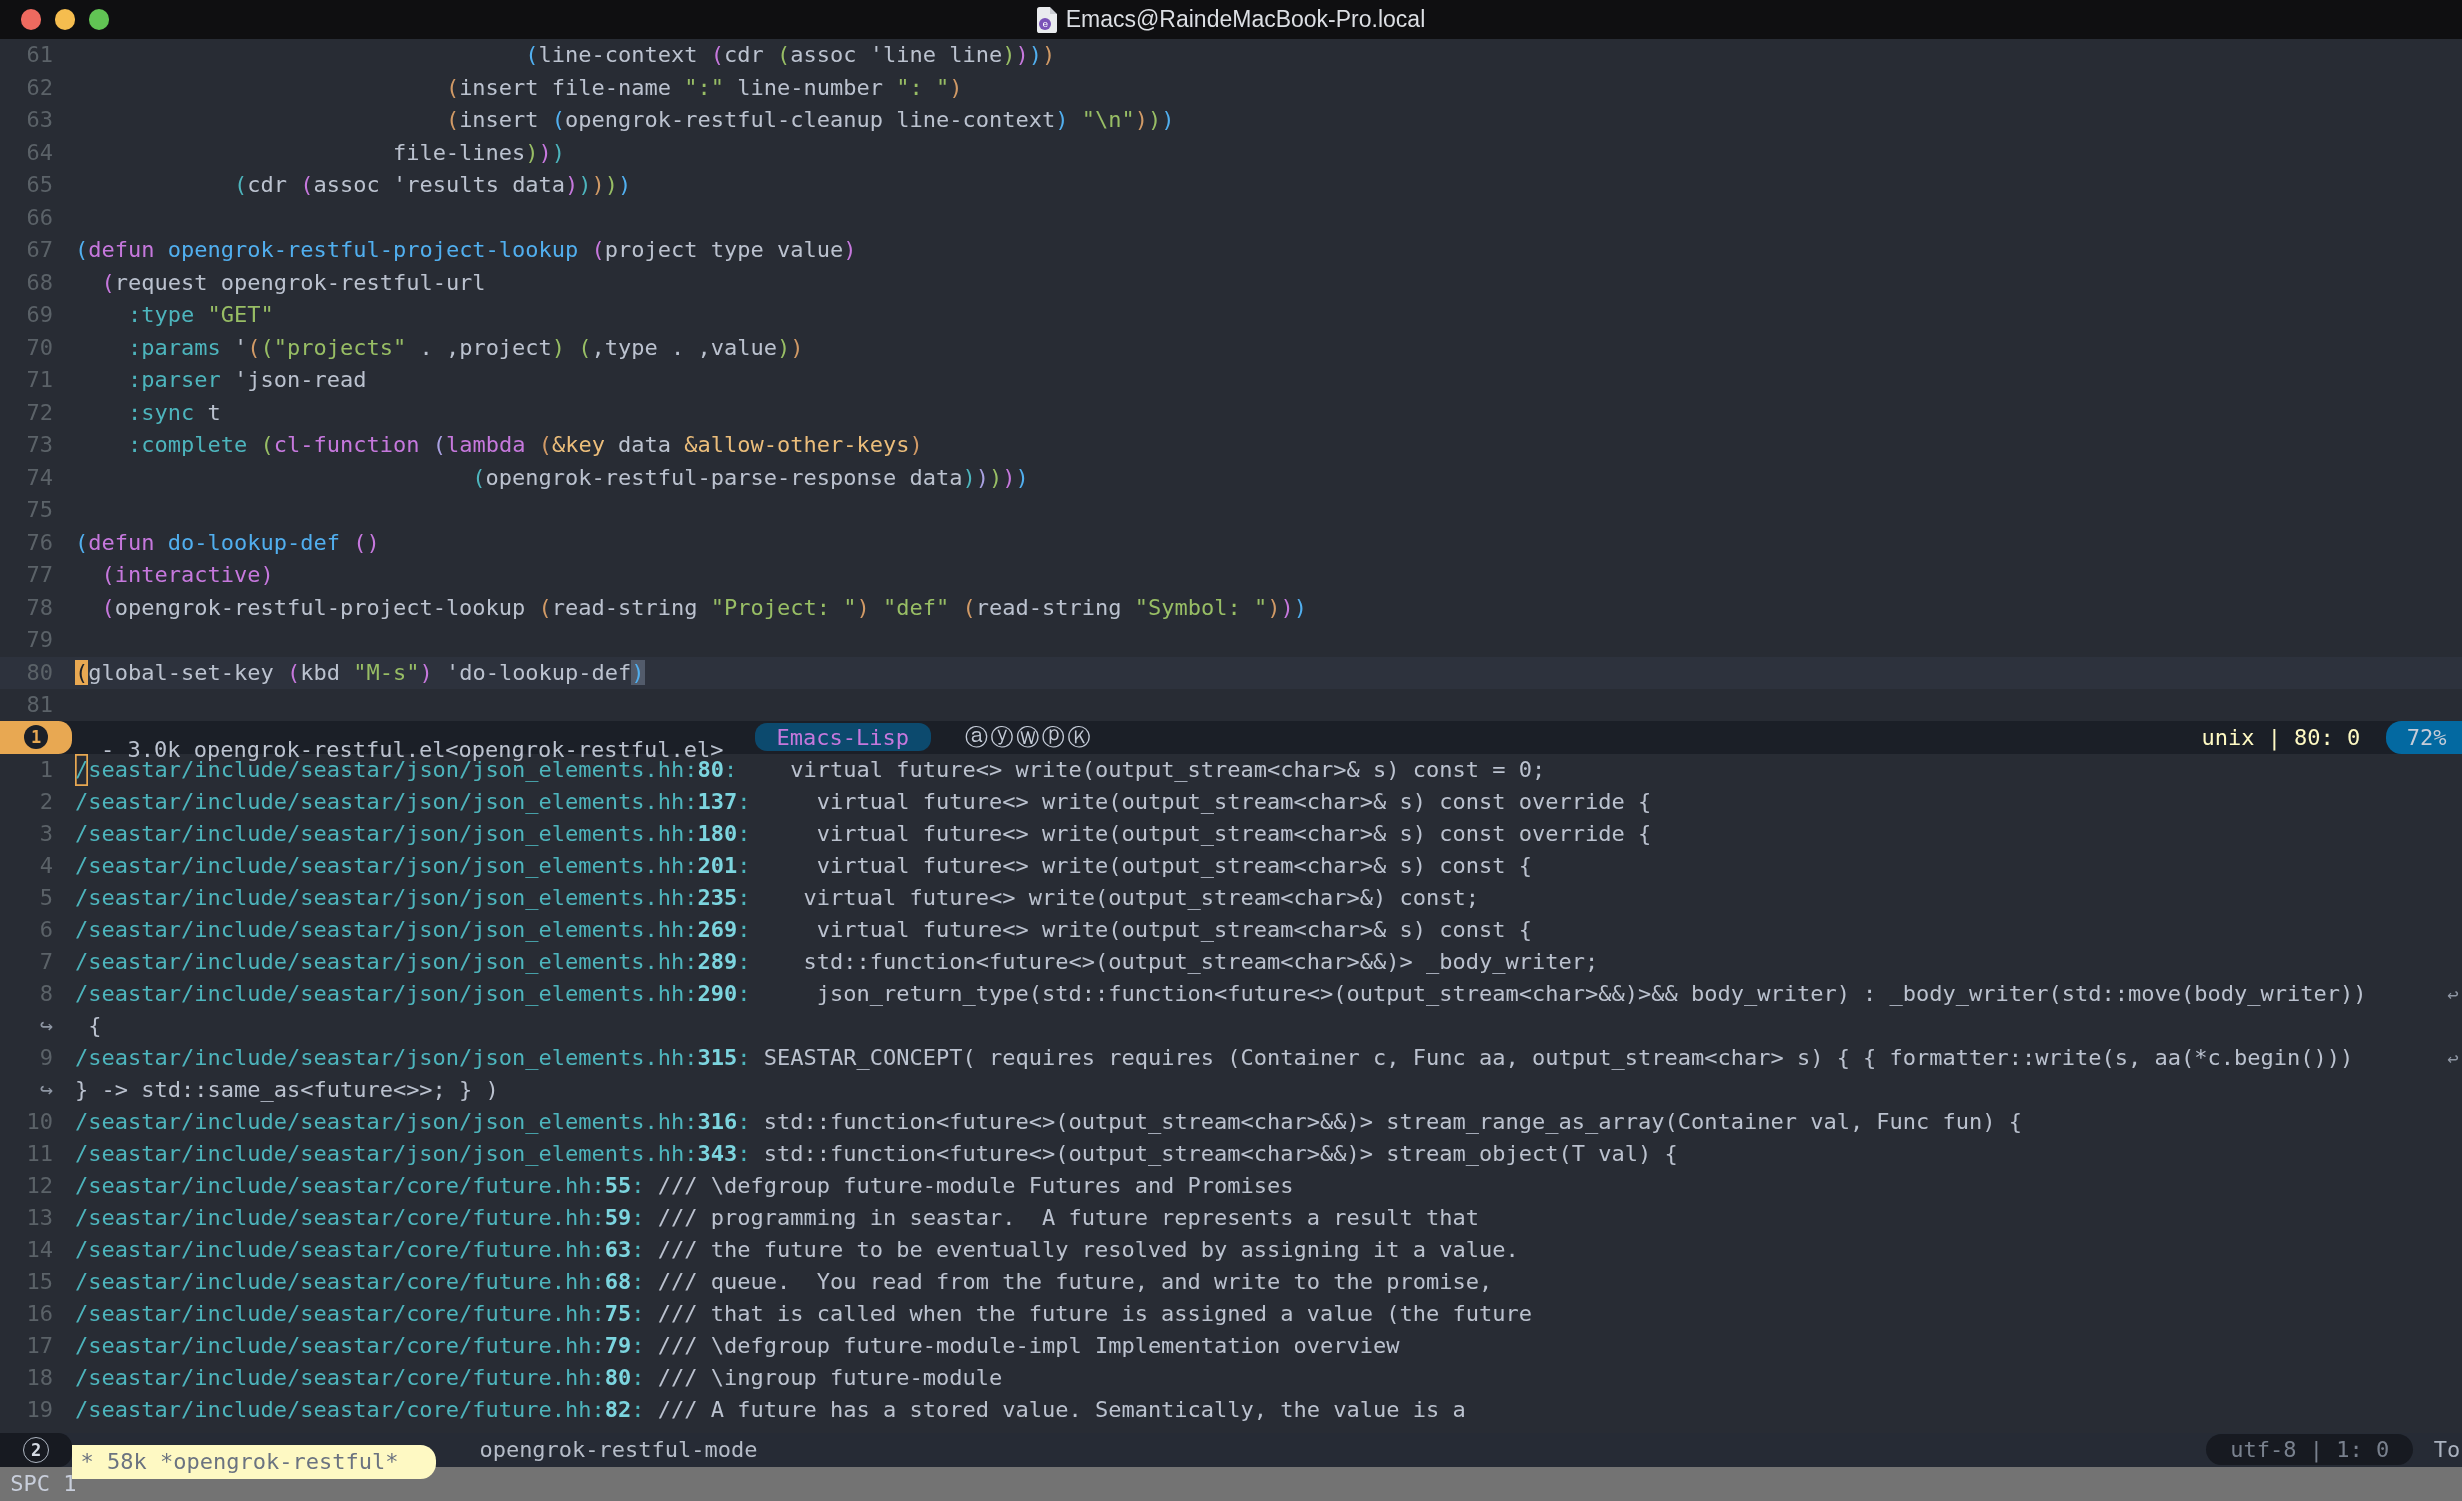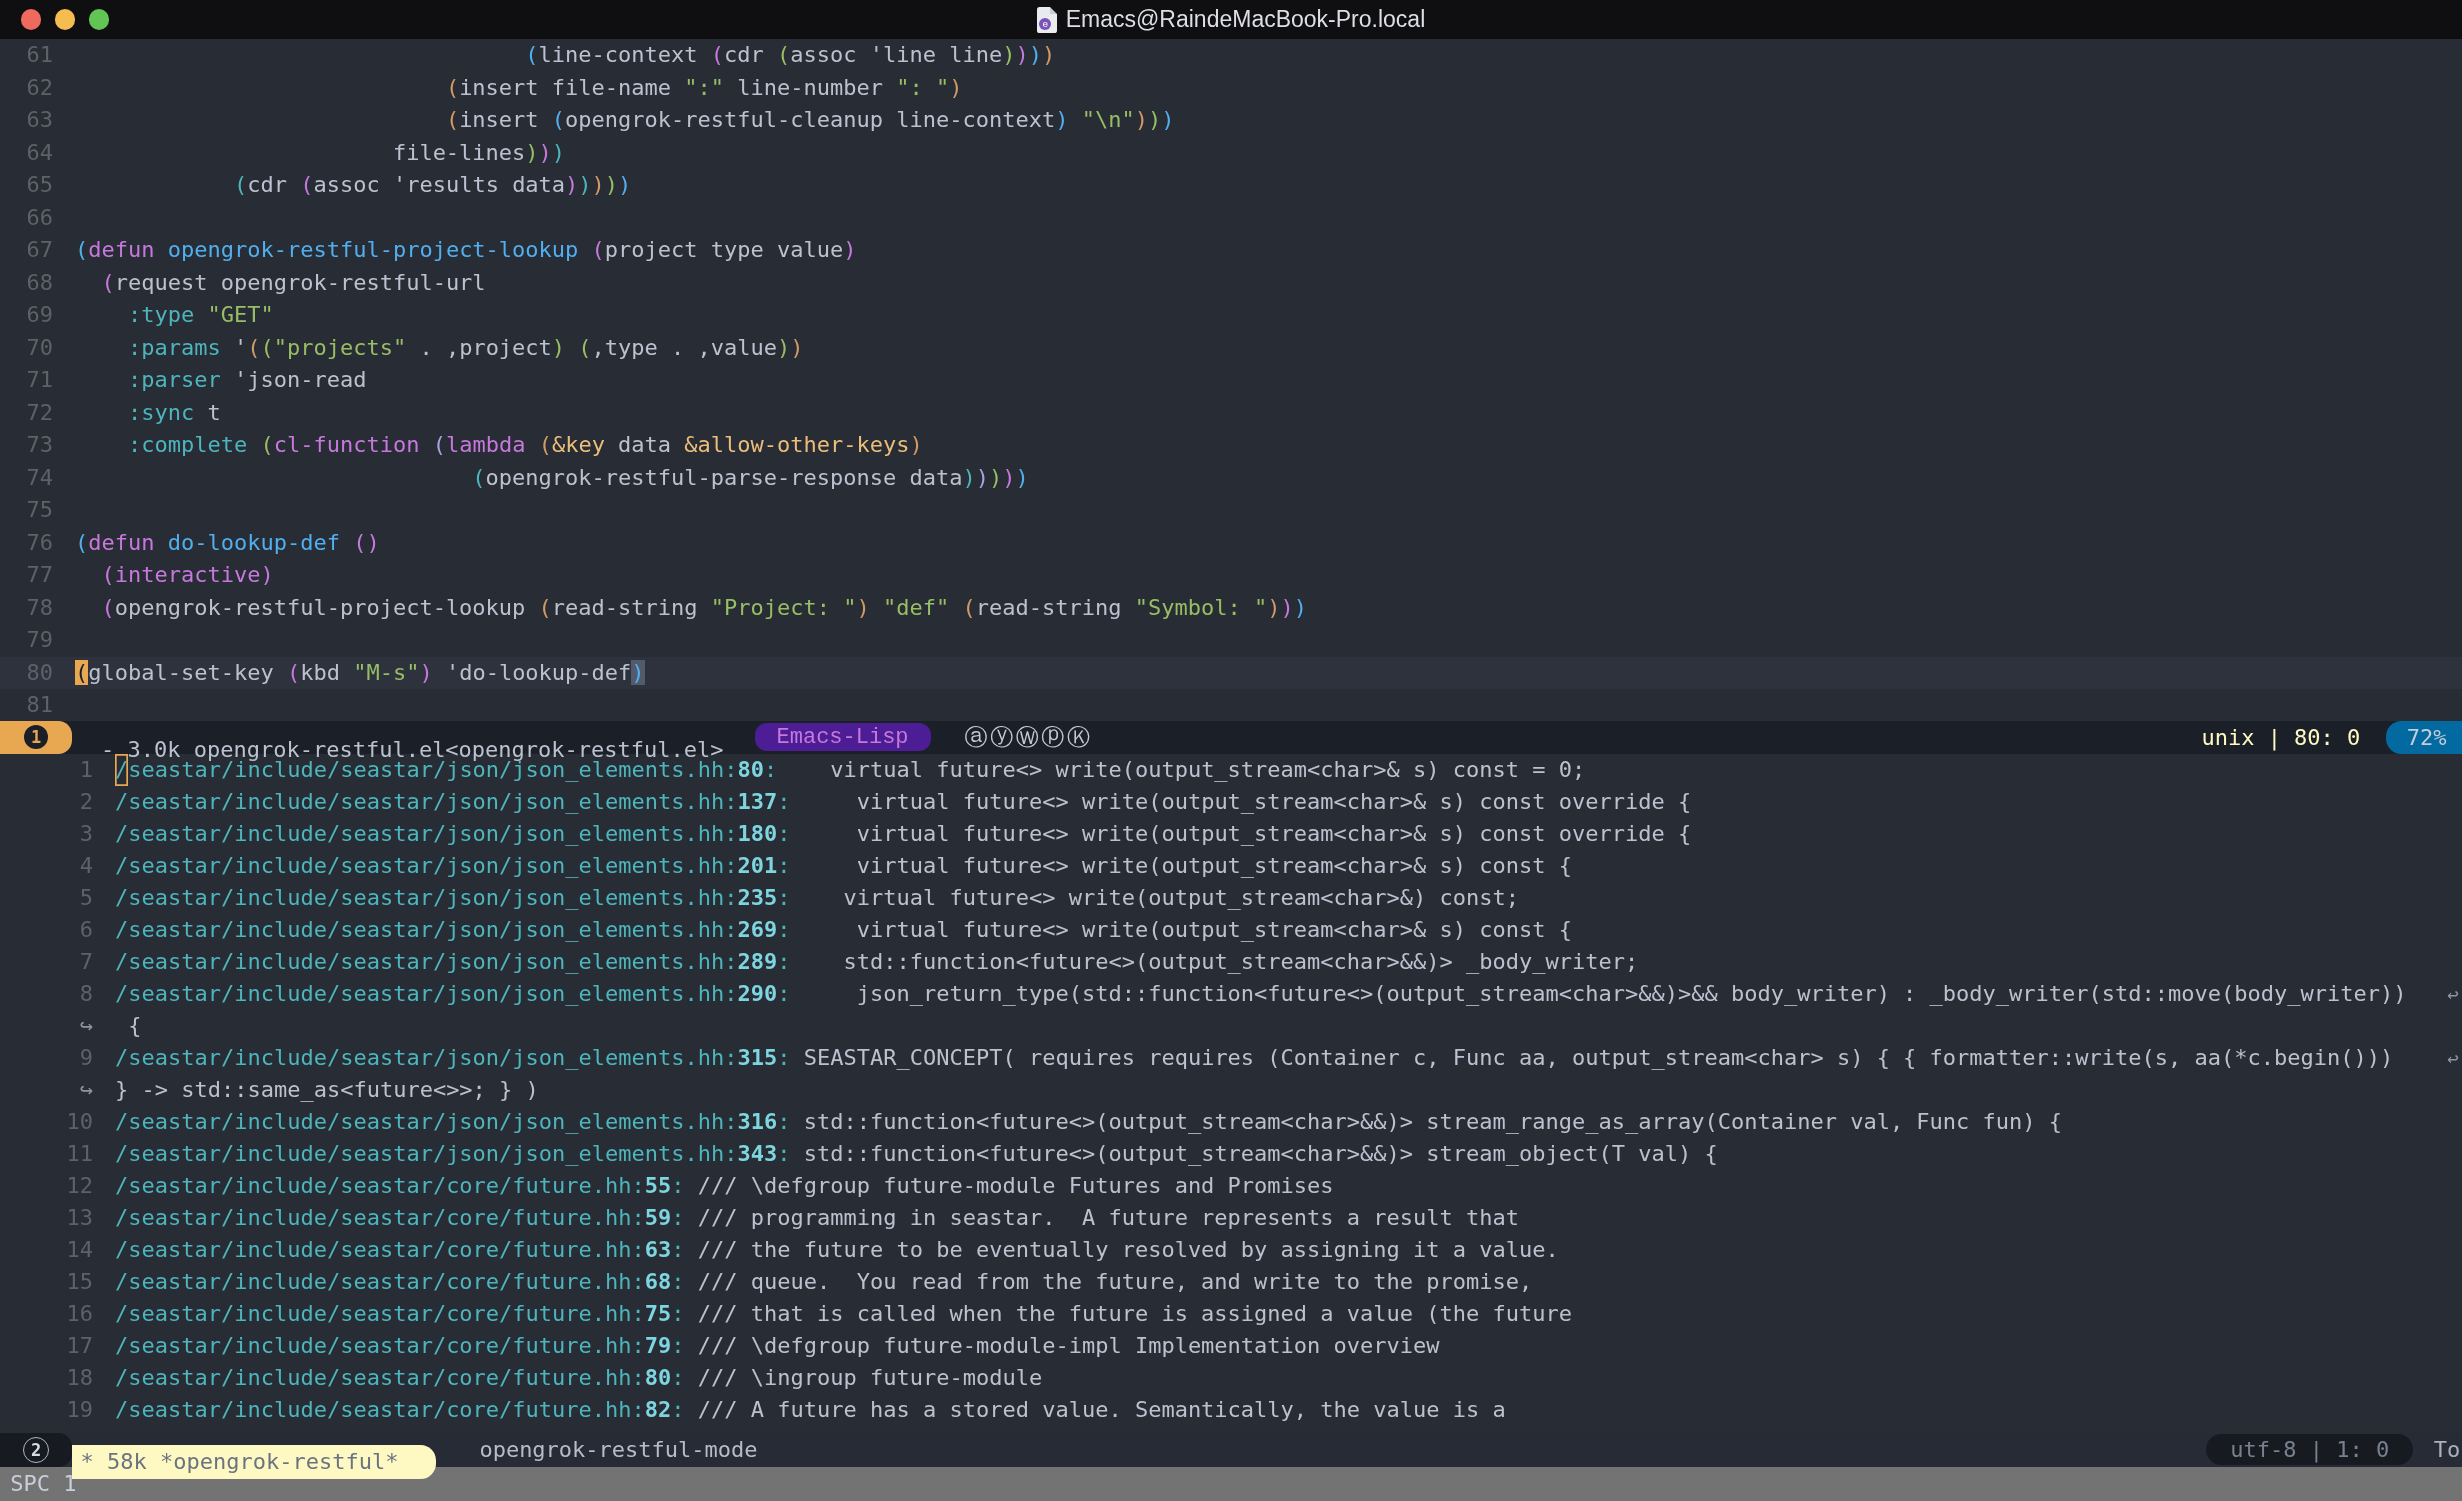--- a/index.html
+++ b/index.html
@@ -8,21 +8,21 @@
   .lights{position:absolute;left:20.5px;top:0;height:39px;display:flex;align-items:center;gap:13.7px;}
   .light{width:20.5px;height:20.5px;border-radius:50%;display:inline-block;}
   .titlewrap{display:flex;align-items:center;gap:8.5px;font-family:"Liberation Sans",sans-serif;font-size:23px;color:#dcdfe4;}
   .eicon{width:20.5px;height:26px;position:relative;background:#e9ebee;border-radius:2.6px;}
   .eicon:before{content:"";position:absolute;right:0;top:0;border-style:solid;border-width:0 7.7px 7.7px 0;border-color:#0f0f11 #0f0f11 #c9ccd2 #c9ccd2;}
   .eicon .edot{position:absolute;left:2.6px;bottom:2.6px;width:12px;height:12px;border-radius:50%;background:#7b53b8;color:#fff;font-size:9.4px;line-height:12px;text-align:center;font-family:"DejaVu Serif",serif;}
   .win{white-space:pre;}
   .editor{height:682px;overflow:hidden;}
   .ed-row{height:32.5px;line-height:32.5px;white-space:pre;}
   .ed-row.hl{background:#2d323d;}
-  .results{height:679px;overflow:hidden;padding-left:40px;}
+  .results{height:679px;overflow:hidden;}
   .res-row{height:32px;line-height:32px;white-space:pre;position:relative;}
   .gutter{display:inline-block;width:53px;padding-right:22px;text-align:right;color:#5b6268;box-sizing:content-box;}
   .c-fg{color:#bbc2cf}.c-mag{color:#c678dd}.c-blu{color:#51afef}.c-grn{color:#98be65}
   .c-orn{color:#d19a66}.c-cyn{color:#4db5bd}.c-vio{color:#a9a1e1}.c-yel{color:#ECBE7B}
   .c-cur{background:#e8a852;color:#1b1f27;}
   .c-pmatch{background:#525b6b;color:#51afef;}
   .rpath{color:#4db5bd;}
   .rnum{color:#7cd5df;font-weight:bold;}
   .hcur{display:inline-block;box-shadow:inset 0 0 0 1.7px #e8a852;}
   .wrapglyph{color:#8e96a3;}
@@ -30,21 +30,21 @@
   .modeline{display:flex;align-items:center;white-space:pre;}
   .modeline.active{height:32.5px;background:#1b1f27;}
   .modeline.inactive{height:34px;background:#262b35;color:#6b7380;}
   .badge{width:72px;height:100%;display:flex;align-items:center;justify-content:center;flex:none;}
   .badge.orange{background:#e8a852;border-radius:0 13.7px 13.7px 0;}
   .badge-circle{width:24px;height:24px;border-radius:50%;background:#1b1f27;color:#e8a852;font-size:17px;font-weight:bold;display:flex;align-items:center;justify-content:center;}
   .badge.graybadge{background:#171a21;border-radius:0 13.7px 13.7px 0;}
   .badge-circle.ring{background:transparent;border:1.7px solid #aeb6c2;color:#d4dae3;}
   .ml-info{margin-left:29px;color:#bbc2cf;margin-top:24px;}
   .ml-info.dim{color:#6b7380;background:#fef9c3;height:100%;display:flex;align-items:center;padding:0 38px 0 8.5px;border-radius:0 15.4px 15.4px 0;margin-left:0;}
-  .ml-mode{color:#c678dd;background:#4c1d95;border-radius:12px;padding:1.7px 22px;margin-left:31px;font-family:Liberation Mono, monospace;}
+  .ml-mode{color:#c678dd;background:#0c4a6e;border-radius:12px;padding:1.7px 22px;margin-left:31px;}
   .ml-mode2{color:#b6bdc9;margin-left:43px;}
   .ml-icons{margin-left:34px;font-family:"DejaVu Sans",sans-serif;letter-spacing:2.6px;color:#c3cad6;font-size:23px;}
   .spacer{flex:1;}
   .ml-pos{color:#fef9c3;margin-right:26px;}
   .ml-pct{background:#0369a1;color:#c6ccd8;height:100%;display:flex;align-items:center;padding:0 15.4px 0 20.5px;border-radius:15.4px 0 0 15.4px;}
   .ml-enc{background:#171a21;color:#79818e;border-radius:15.4px;padding:2.6px 24px;margin-right:20.5px;text-align:center;}
   .ml-scroll{color:#aab2bf;padding-right:1.7px;}
   .echo{height:34px;line-height:34px;color:#c8cedb;padding-left:10.3px;background:#737373;white-space:pre;}
 </style>
 </head>

